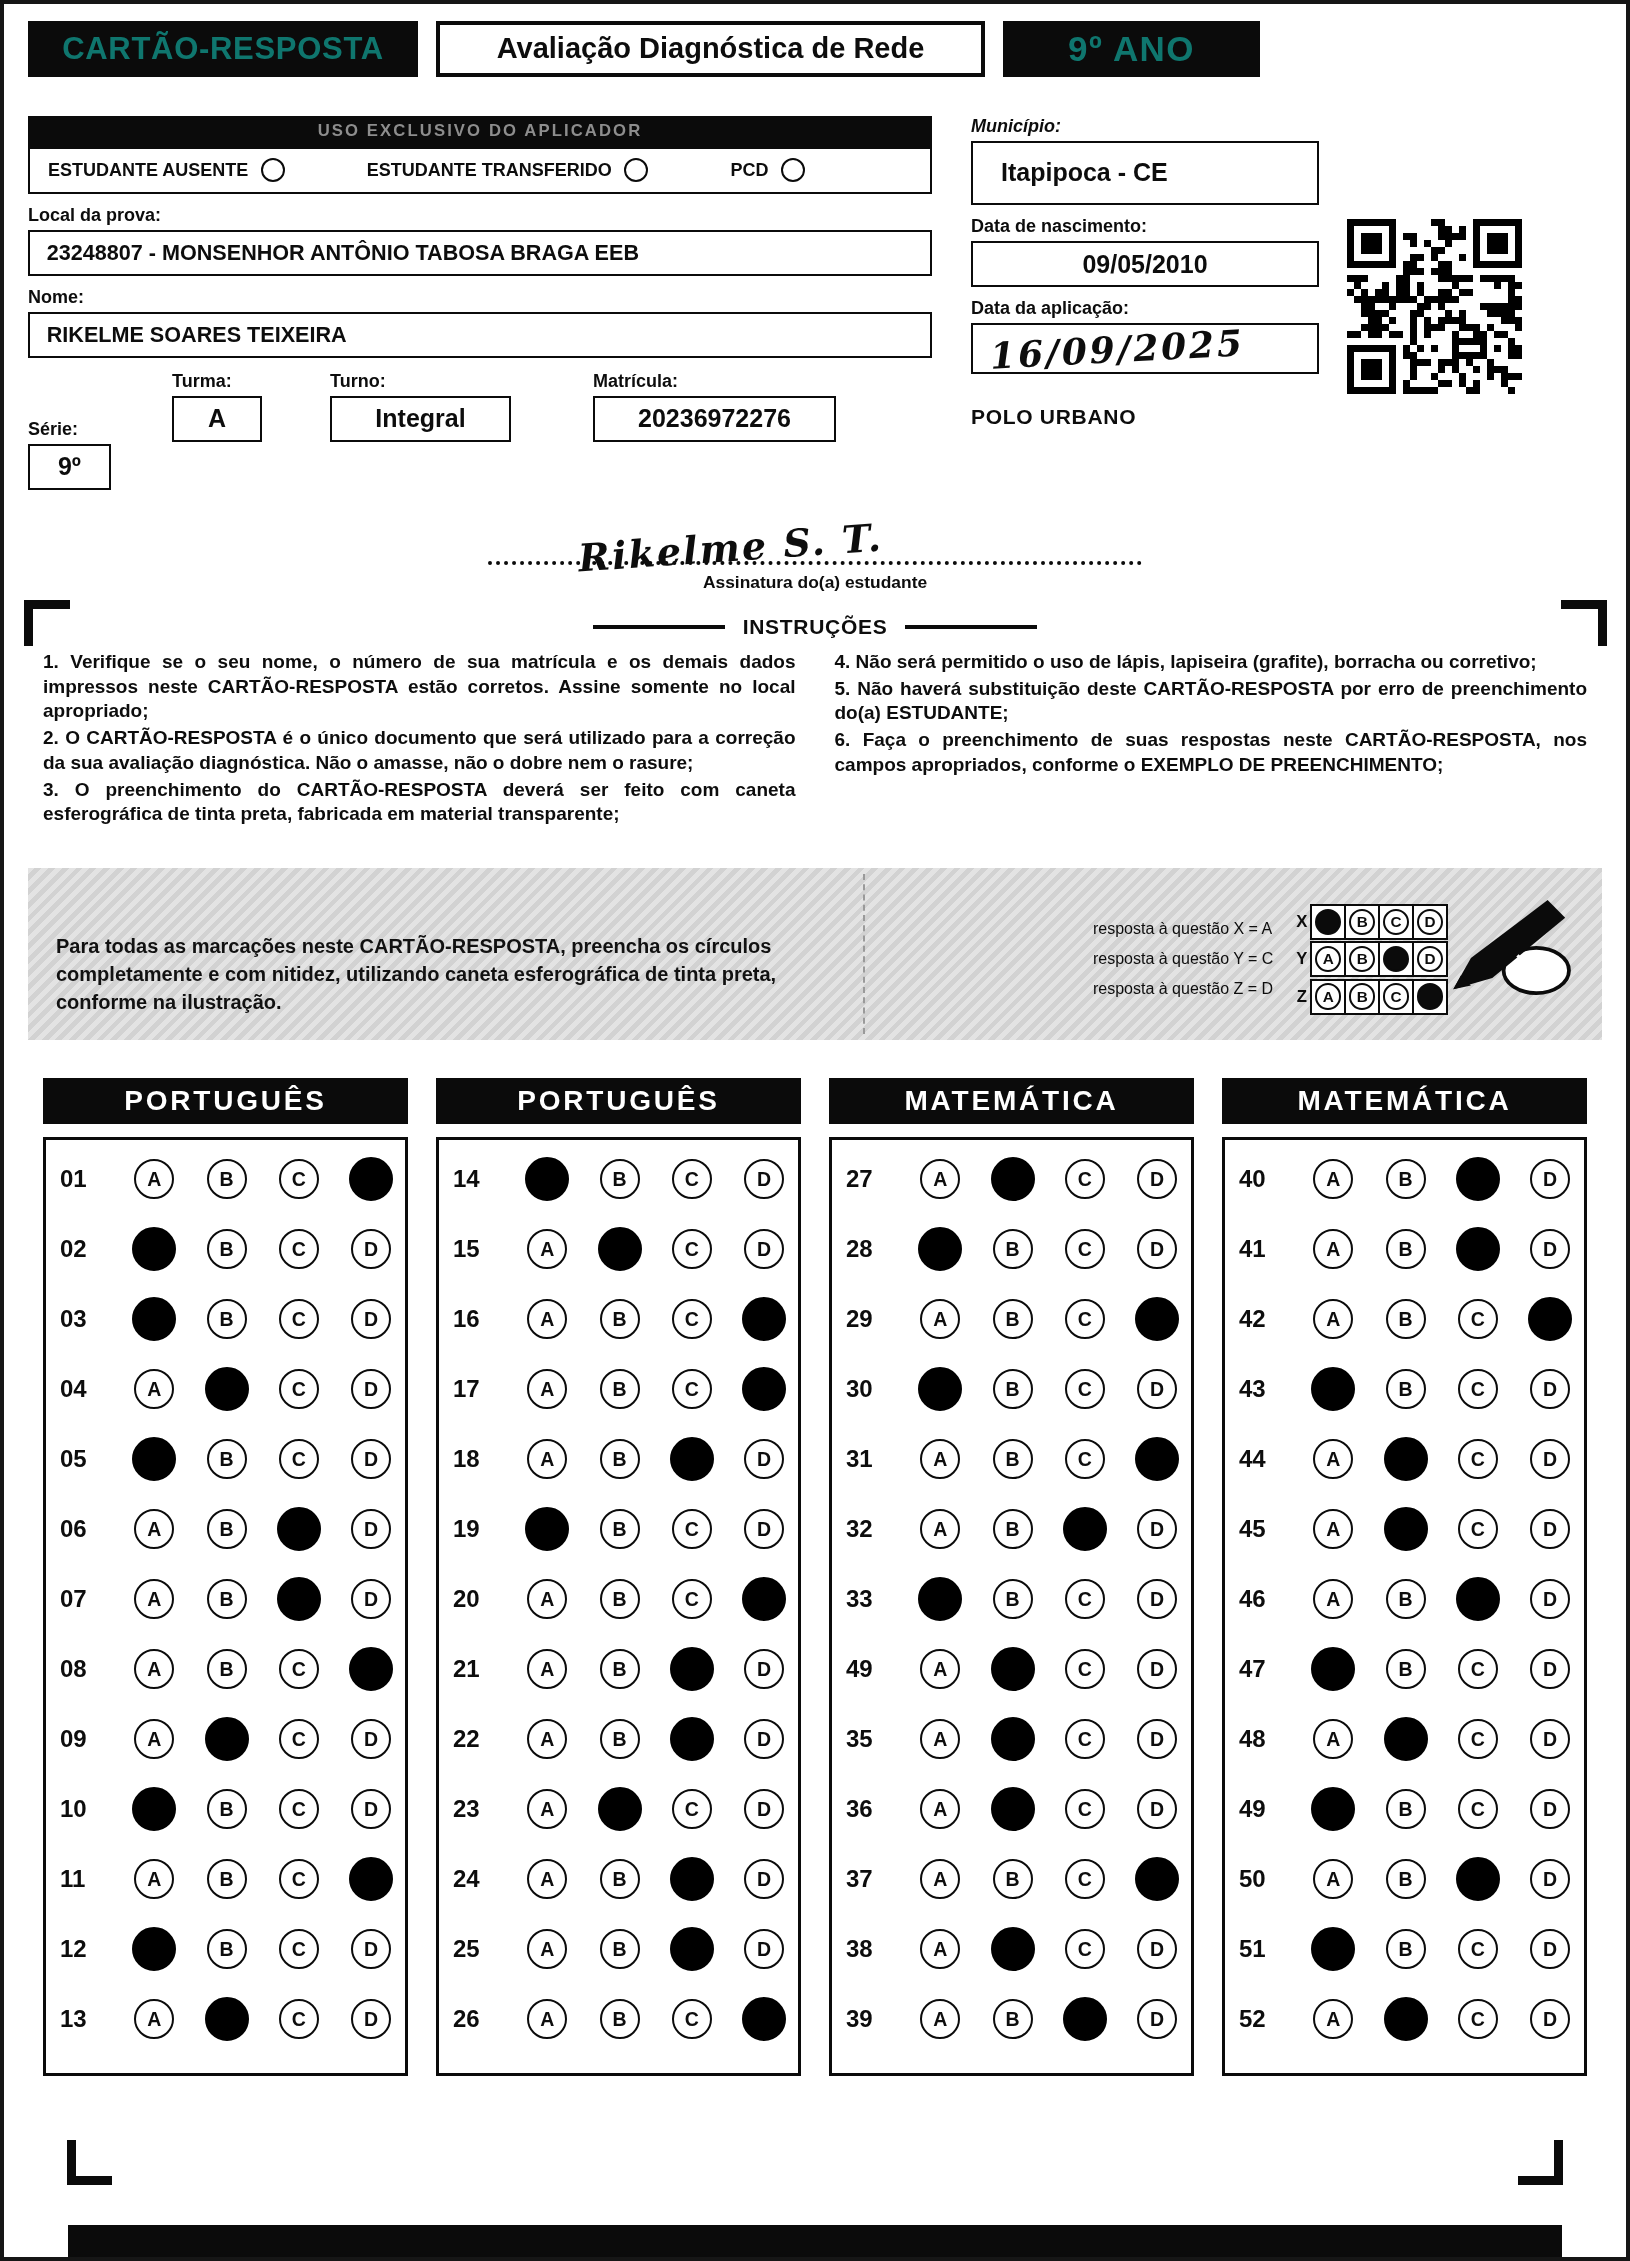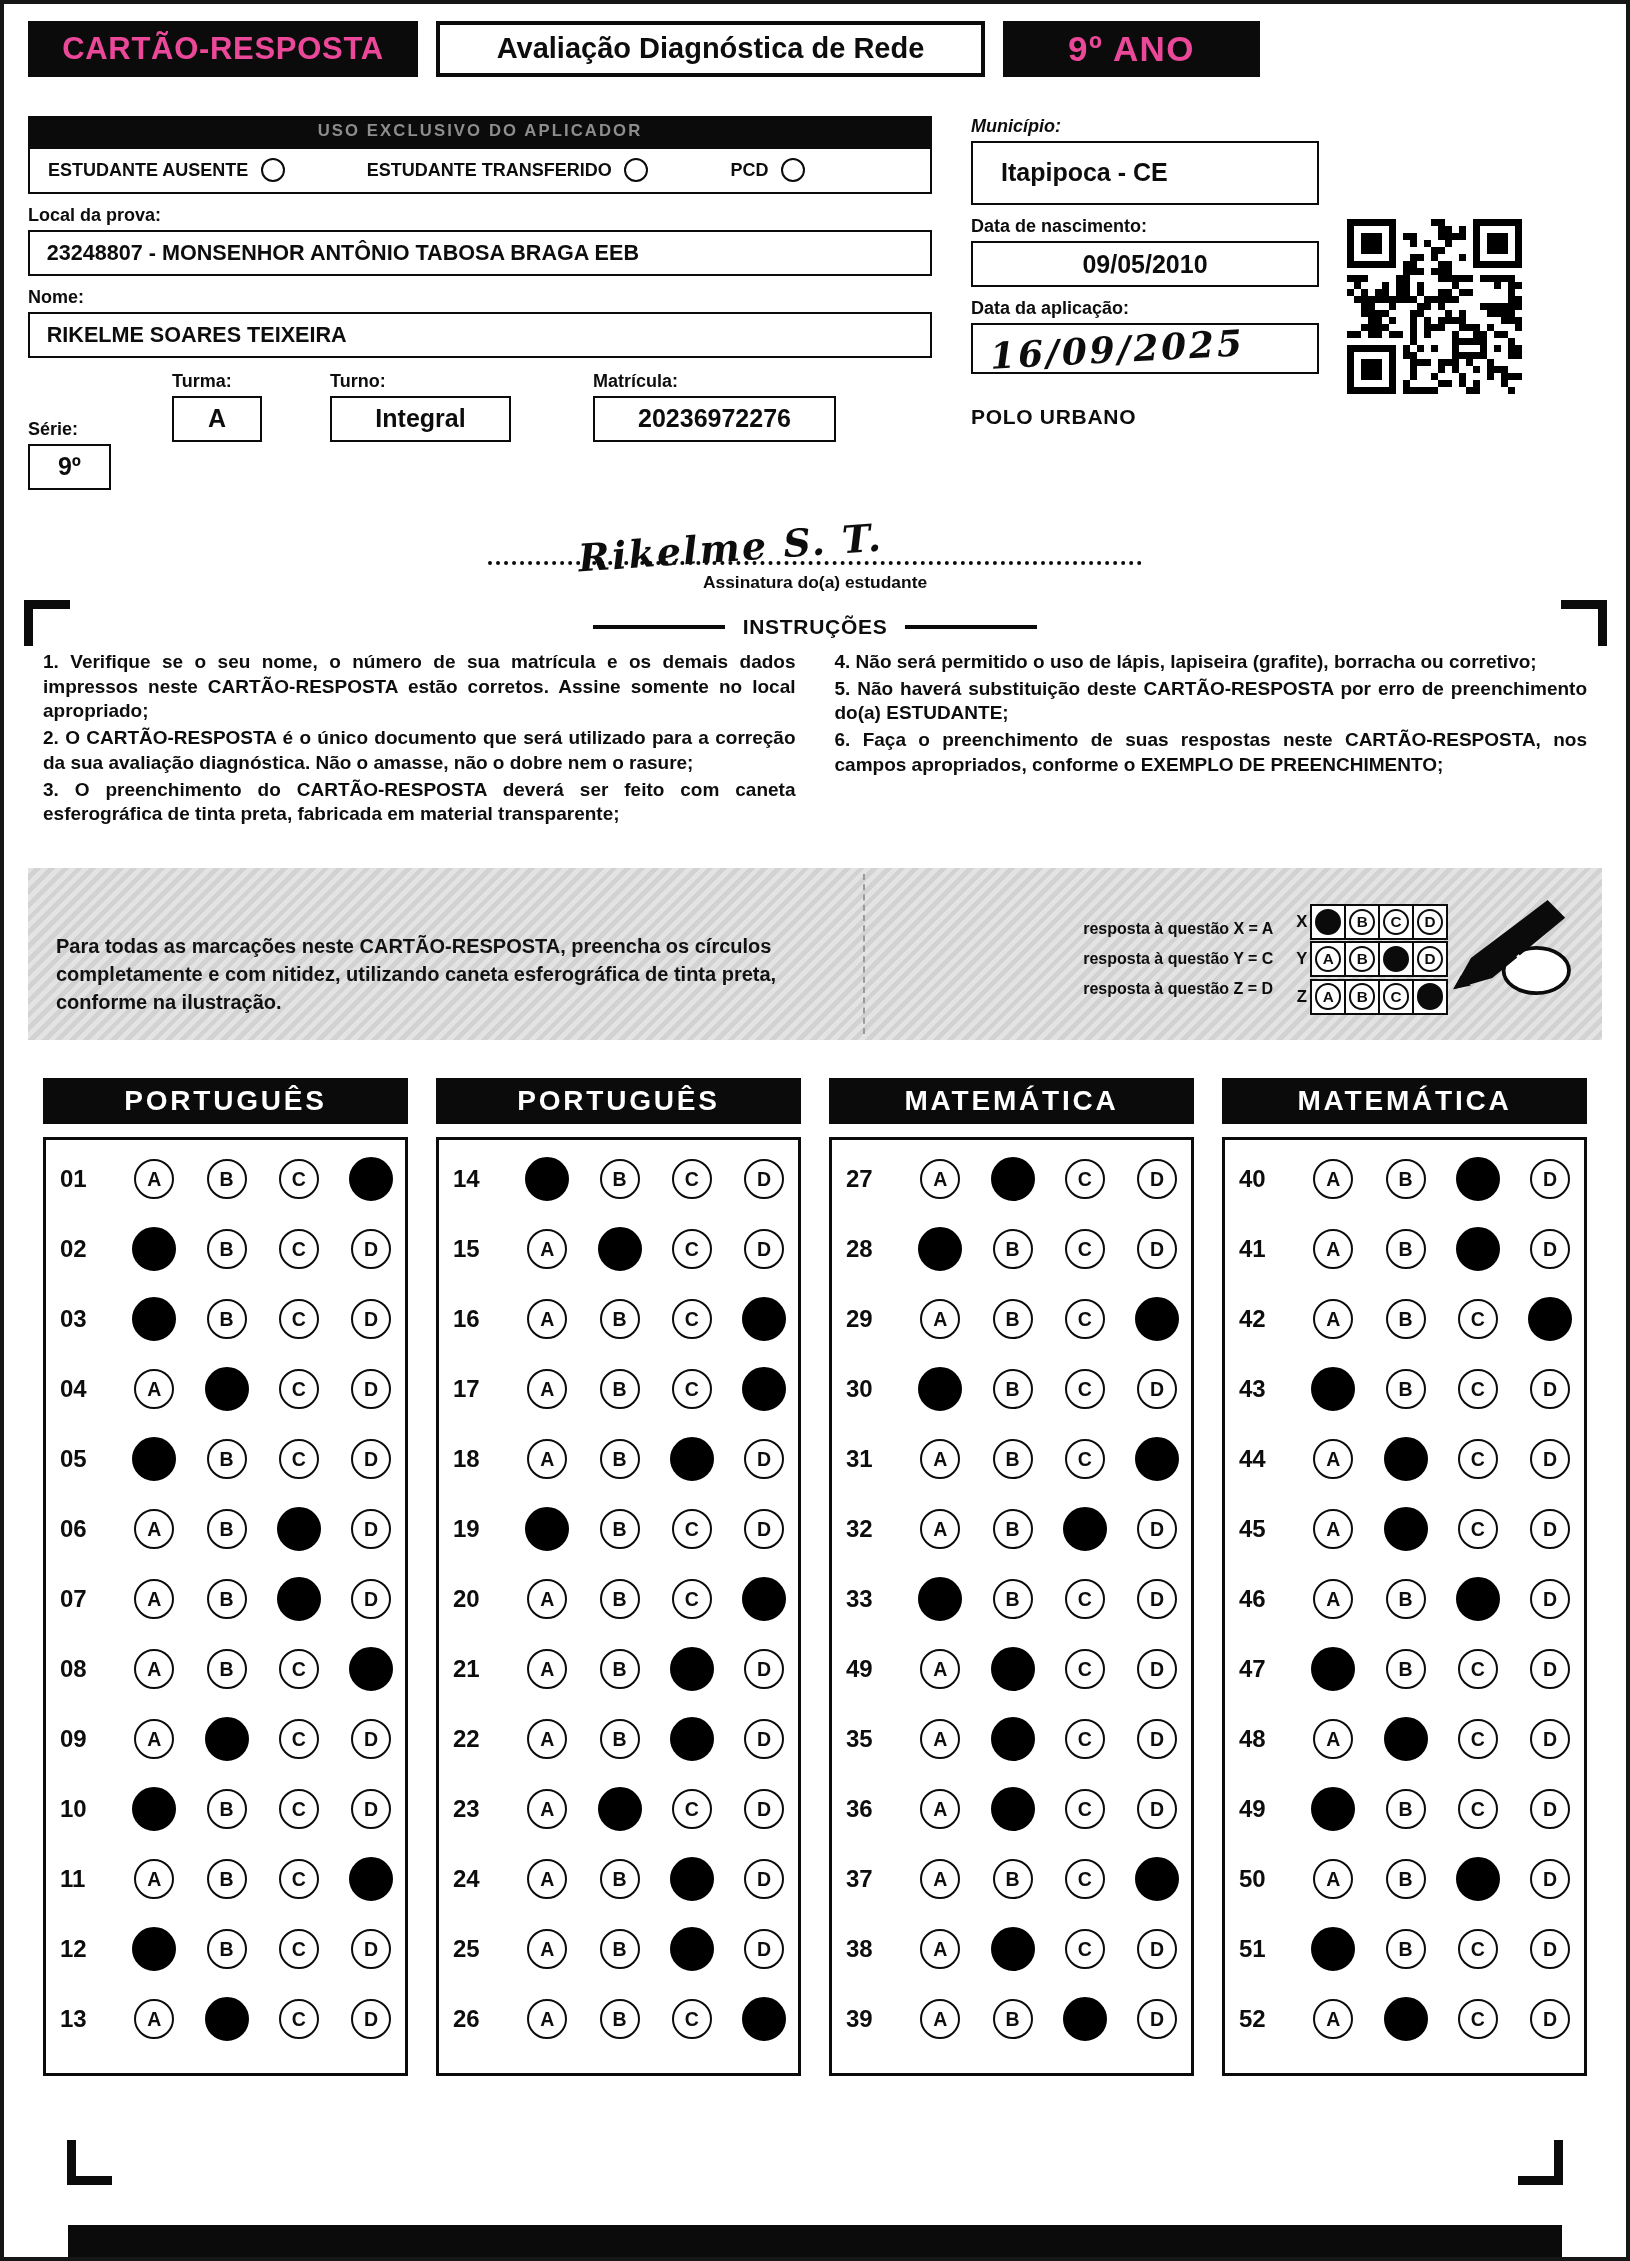--- a/index.html
+++ b/index.html
@@ -1,21 +1,21 @@
 <!DOCTYPE html>
 <html style="font-size:11px"><head>
 <meta charset="utf-8">
 <style>
   * { box-sizing: border-box; margin: 0; padding: 0; }
   body { font-family: "Liberation Sans", sans-serif; color:#0d0d0d; background:#ffffff; }
   .page { position:relative; width:1630px; height:2261px; background:#fff; border:4.9px solid #161616; overflow:hidden; }
 
   
   .header { display:flex; gap:18px; margin:16.7px 24px 0 24px; height:56px; }
-  .hdr-black { background:#0b0b0b; color:#ec4899; display:flex; align-items:center; justify-content:center; font-weight:bold; }
+  .hdr-black { background:#0b0b0b; color:#0f766e; display:flex; align-items:center; justify-content:center; font-weight:bold; }
   .hdr-card { width:390px; font-size:31px; letter-spacing:0.7px; }
   .hdr-exam { width:549px; border:4.9px solid #0b0b0b; display:flex; align-items:center; justify-content:center; font-weight:bold; font-size:29px; }
   .hdr-grade { width:257px; font-size:35px; letter-spacing:1.4px; }
 
   
   .info { display:flex; margin:39px 24px 0 24px; }
   .col-left { width:904px; }
   .col-right { width:348px; margin-left:39px; }
   .qr-wrap { width:209px; margin-left:28px; padding-top:103px; }
   .qr { width:175px; height:175px; }
@@ -60,21 +60,21 @@
   .instr-cols { display:flex; gap:39px; margin-top:11px; }
   .instr-col { flex:1; }
   .instr-col p { font-weight:bold; font-size:19px; line-height:1.3; text-align:justify; margin-bottom:2.1px; }
 
   
   .example { position:relative; margin:39px 24px 12px 24px; min-height:172px; padding:24px 28px; display:flex; align-items:flex-end;
              background:repeating-linear-gradient(135deg, #e3e3e3 0 4.9px, #d2d2d2 4.9px 9.7px); }
   .example-text { width:751px; font-weight:bold; font-size:20px; line-height:1.4; color:#111; }
   .fold-line { position:absolute; left:835px; top:5.6px; bottom:5.6px; border-left:2.1px dashed #9a9a9a; }
   .example-right { margin-left:auto; display:flex; align-items:center; gap:18px; }
-  .legend { font-weight:bold; font-size:16px; line-height:1.9; white-space:nowrap; }
+  .legend { font-weight:normal; font-size:16px; line-height:1.9; white-space:nowrap; }
   .mini-grid { background:transparent; }
   .mini-row { display:flex; align-items:center; margin:1.4px 0; }
   .mini-label { font-weight:bold; font-size:16.7px; width:21px; text-align:center; }
   .mini-cell { width:36px; height:36px; border:2.1px solid #0b0b0b; margin-left:-2.1px; background:#fff; display:flex; align-items:center; justify-content:center; }
   .mini-bubble { width:26.4px; height:26.4px; border:2.1px solid #0b0b0b; border-radius:50%; display:flex; align-items:center; justify-content:center; font-weight:bold; font-size:15.3px; background:#fff; }
   .mini-bubble.filled { background:#0b0b0b; color:transparent; border-color:#0b0b0b; }
   .pen { width:132px; height:111px; margin-left:-24px; margin-top:-21px; flex:none; }
 
   
   .answers { display:flex; gap:28px; margin:38px 39px 0 39px; }

